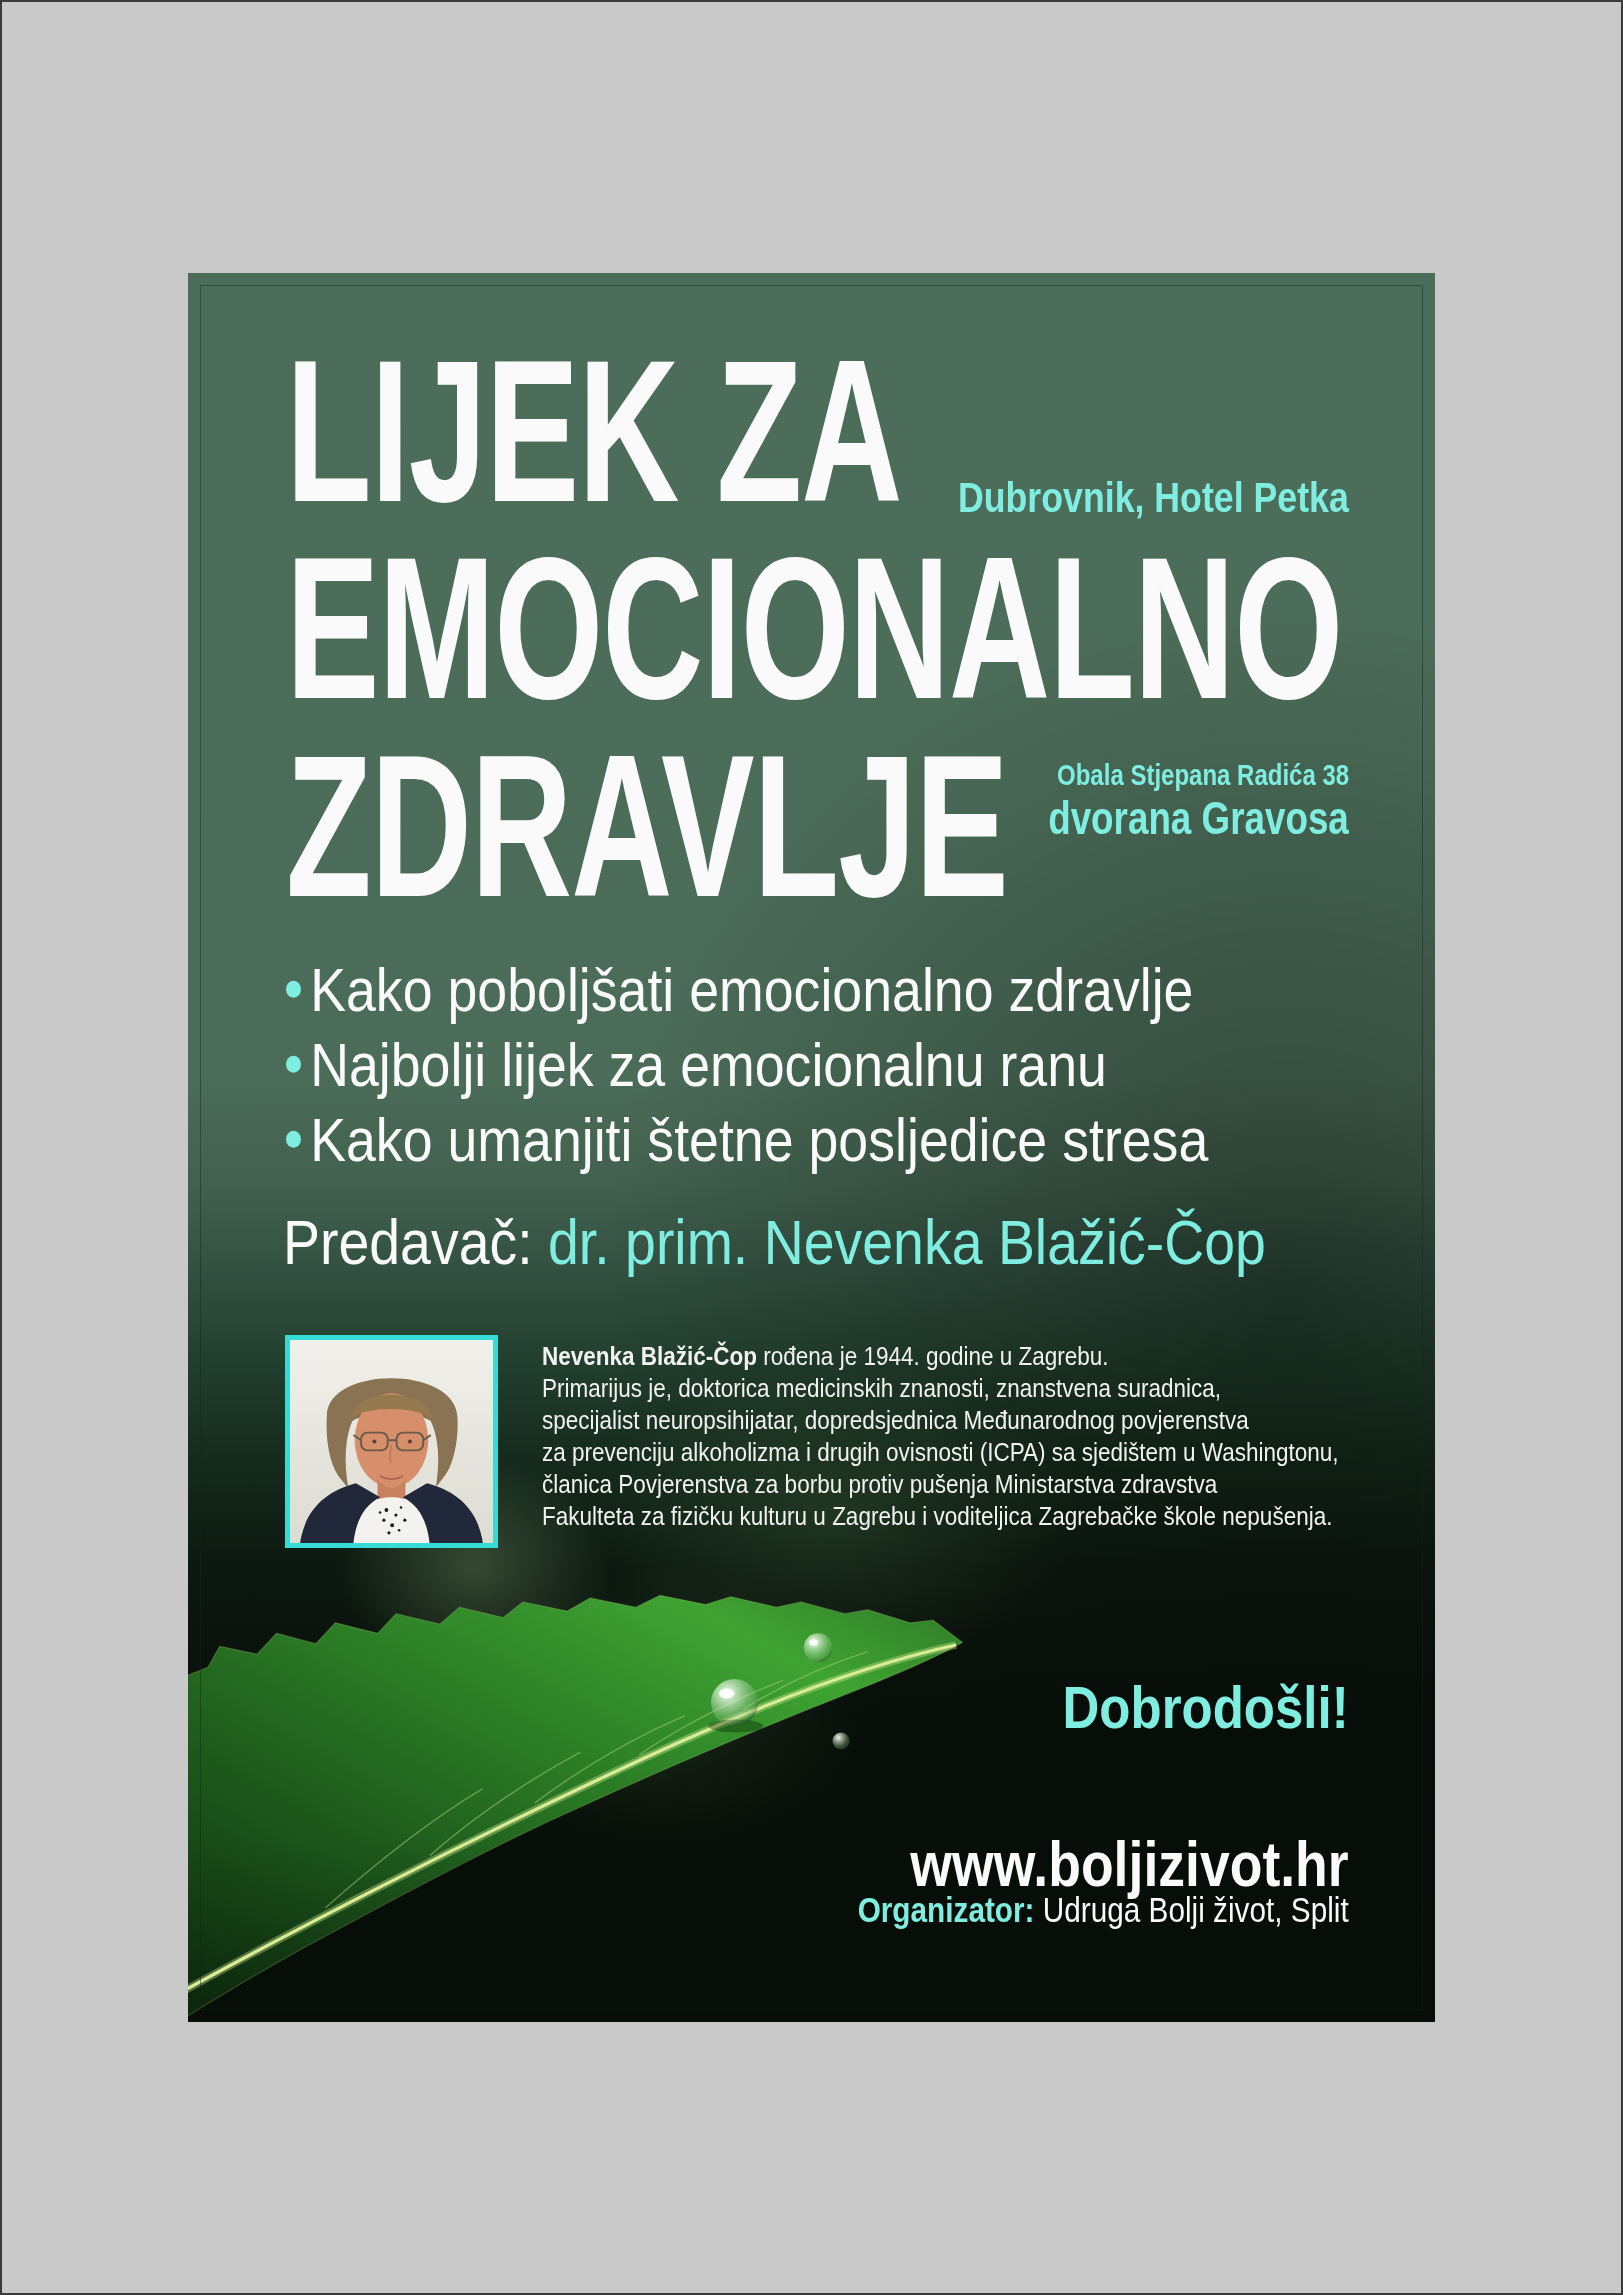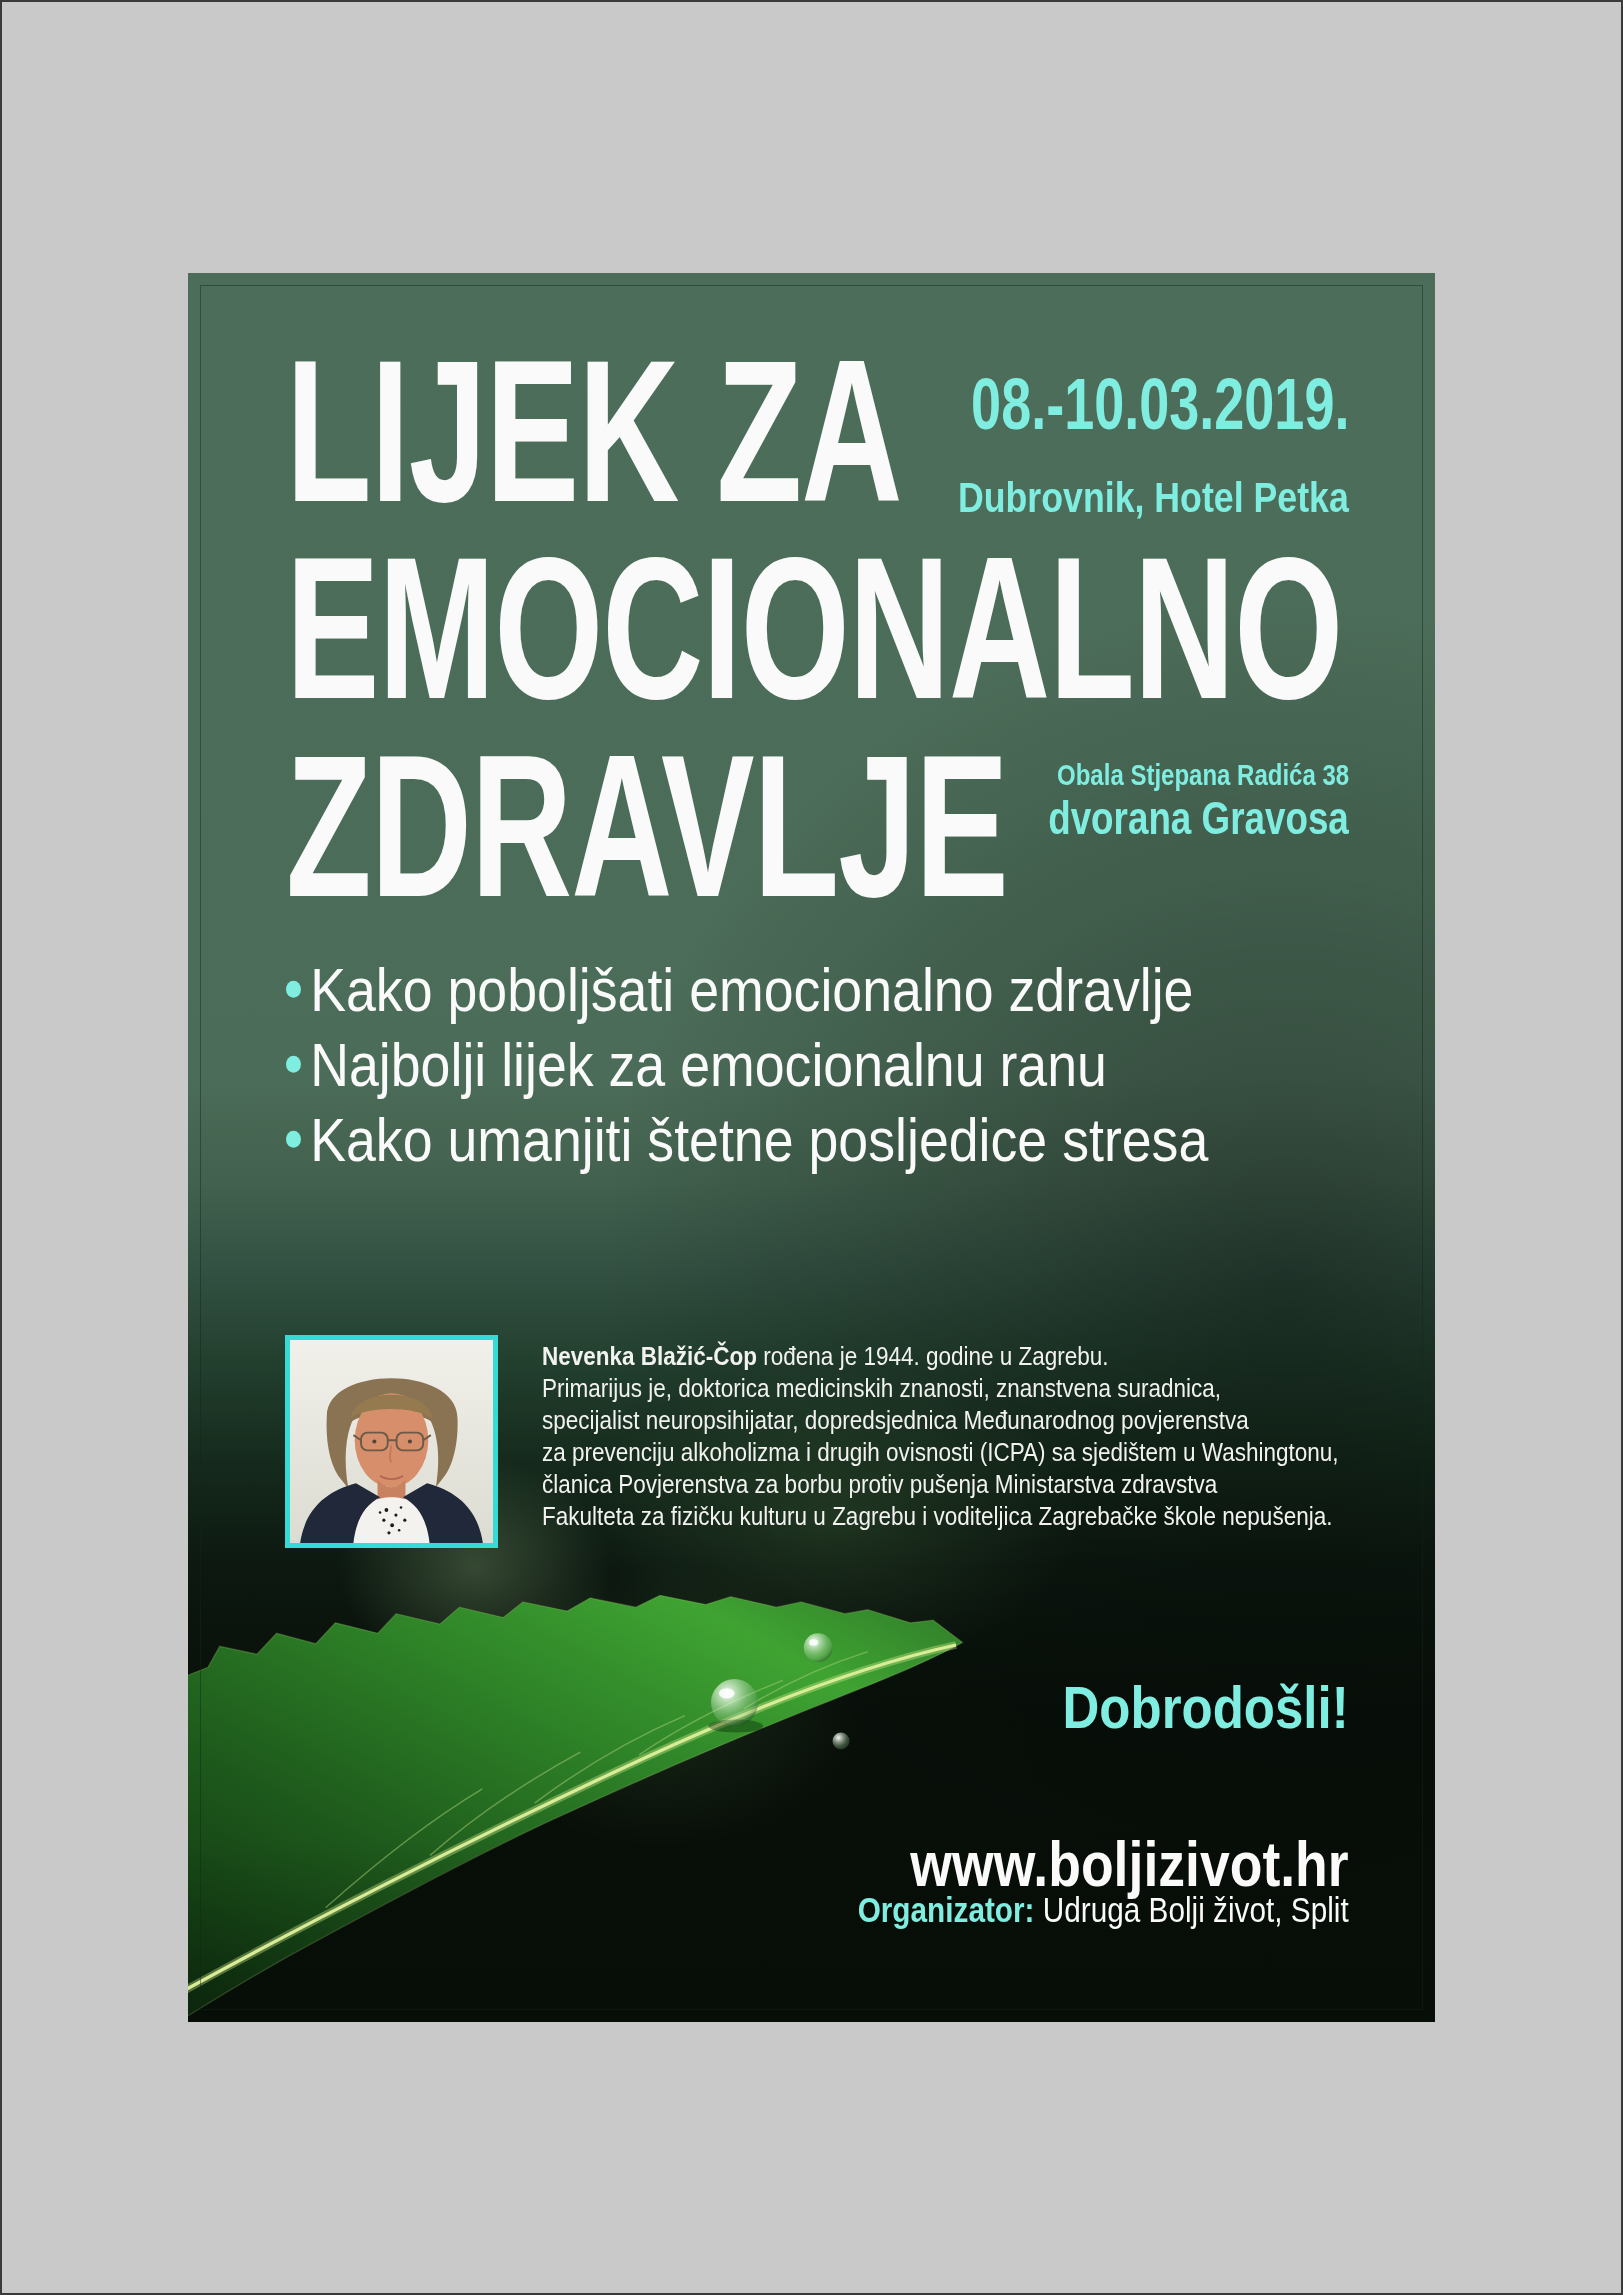--- a/index.html
+++ b/index.html
@@ -76,32 +76,34 @@
 <body>
 
 <div class="frame"></div>
 
 <div class="poster">
 
   <div class="abs title-line t1"><span class="ib ol cx69">LIJEK ZA</span></div>
   <div class="abs title-line t2"><span class="ib ol cx69">EMOCIONALNO</span></div>
   <div class="abs title-line t3"><span class="ib ol cx69">ZDRAVLJE</span></div>
 
-  <div class="abs right-col date cyan b"><span class="ib or cx75">08.-10.03.2019.</span></div>
   <div class="abs right-col venue cyan b"><span class="ib or cx85">Dubrovnik, Hotel Petka</span></div>
 
   <div class="abs right-col addr1 cyan b"><span class="ib or cx80">Obala Stjepana Radića 38</span></div>
   <div class="abs right-col addr2 cyan b"><span class="ib or cx80">dvorana Gravosa</span></div>
 
   <div class="abs topics">
     <div class="topic-row"><span class="ib ol cx88"><span class="dot"></span><span>Kako poboljšati emocionalno zdravlje</span></span></div>
     <div class="topic-row"><span class="ib ol cx88"><span class="dot"></span><span>Najbolji lijek za emocionalnu ranu</span></span></div>
     <div class="topic-row"><span class="ib ol cx88"><span class="dot"></span><span>Kako umanjiti štetne posljedice stresa</span></span></div>
   </div>
 
+  <div class="abs lect">
+    <span class="ib ol cx88"><span class="white">Predavač: </span><span class="cyan">dr. prim. Nevenka Blažić-Čop</span></span>
+  </div>
 
   <div class="photo">
     <svg viewBox="0 0 320 320" preserveAspectRatio="none">
       <defs>
         <linearGradient id="pbg" x1="0" y1="0" x2="0" y2="1">
           <stop offset="0" stop-color="#f1f0ea"></stop>
             <stop offset="1" stop-color="#dddcd2"></stop>
         </linearGradient>
       </defs>
       <rect x="0" y="0" width="320" height="320" fill="url(#pbg)"></rect>

